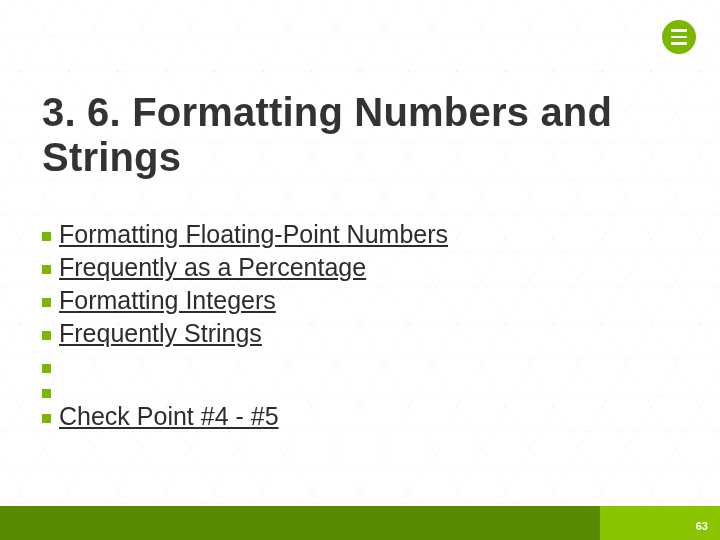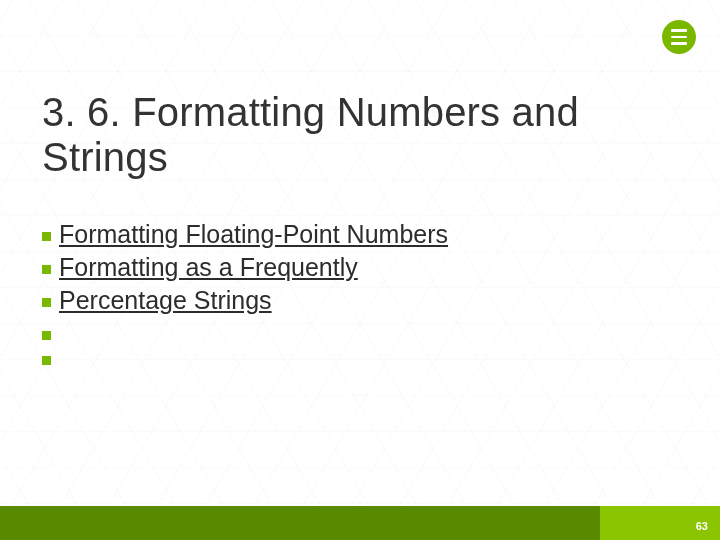--- a/index.html
+++ b/index.html
@@ -31,21 +31,21 @@
     cursor: pointer;
   }
   .menu-btn span {
     display: block; width: 16px; height: 2.5px; background: #fff; border-radius: 1px;
   }
   .content {
     position: relative; z-index: 1;
     padding: 90px 42px 0 42px;
   }
   h1 {
-    font-weight: 400;
+    font-weight: 700;
     font-size: 40px;
     color: #333;
     letter-spacing: 0.2px;
     margin-bottom: 40px;
   }
   ul.links { list-style: none; }
   ul.links li {
     display: flex; align-items: flex-start;
     margin-bottom: 4px;
   }
@@ -96,31 +96,39 @@
 
 <div class="content">
   <h1>3. 6. Formatting Numbers and Strings</h1>
   <ul class="links">
     <li>
       <div class="bullet"></div>
       <a class="link-text">Formatting Floating-Point Numbers</a>
     </li>
     <li>
       <div class="bullet"></div>
-      <a class="link-text">Formatting as a Frequently</a>
+      <a class="link-text">Frequently as a Percentage</a>
     </li>
     <li>
       <div class="bullet"></div>
-      <a class="link-text">Percentage Strings</a>
+      <a class="link-text">Formatting Integers</a>
+    </li>
+    <li>
+      <div class="bullet"></div>
+      <a class="link-text">Frequently Strings</a>
     </li>
     <li>
       <div class="bullet"></div>
     </li>
     <li>
       <div class="bullet"></div>
+    </li>
+    <li>
+      <div class="bullet"></div>
+      <a class="link-text">Check Point #4 - #5</a>
     </li>
   </ul>
 </div>
 
 <div class="footer">
   <div class="bar-dark"></div>
   <div class="bar-light"></div>
 </div>
 <div class="page-num">63</div>
 

